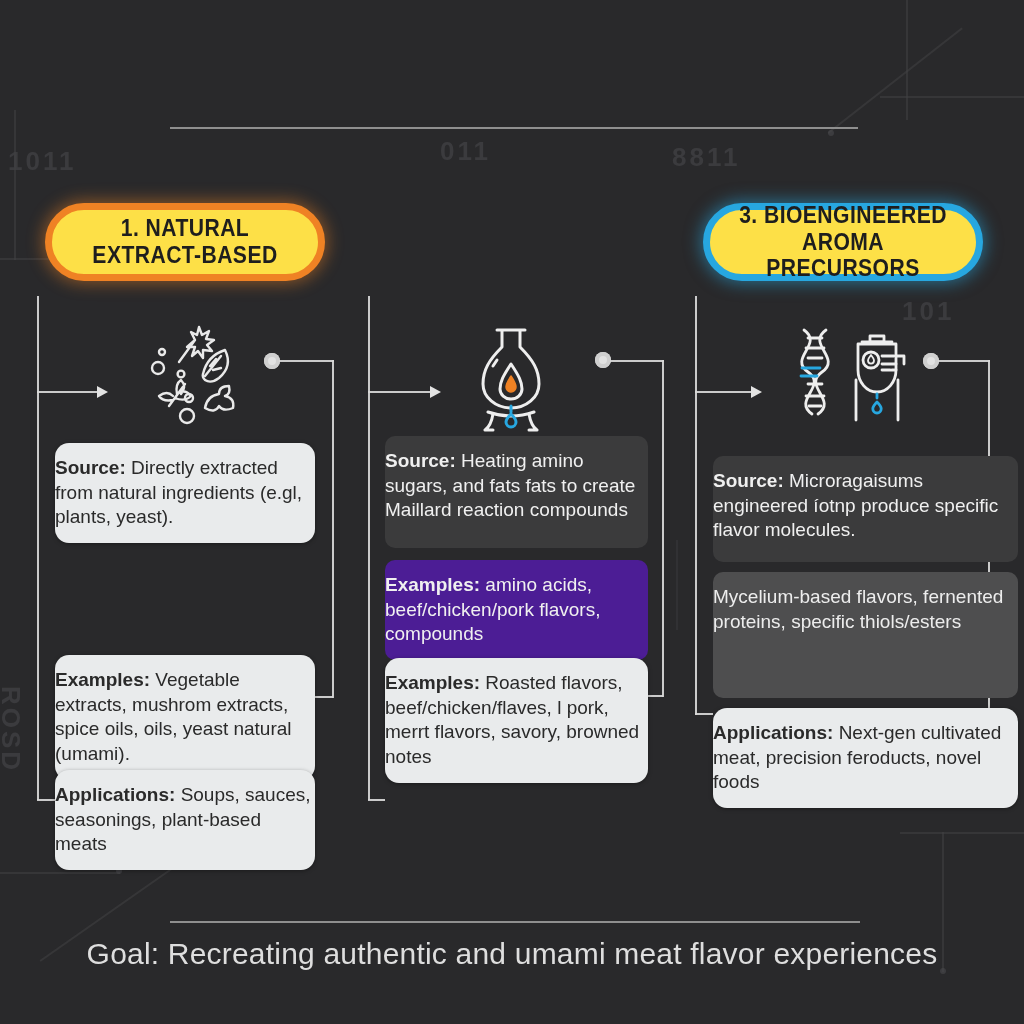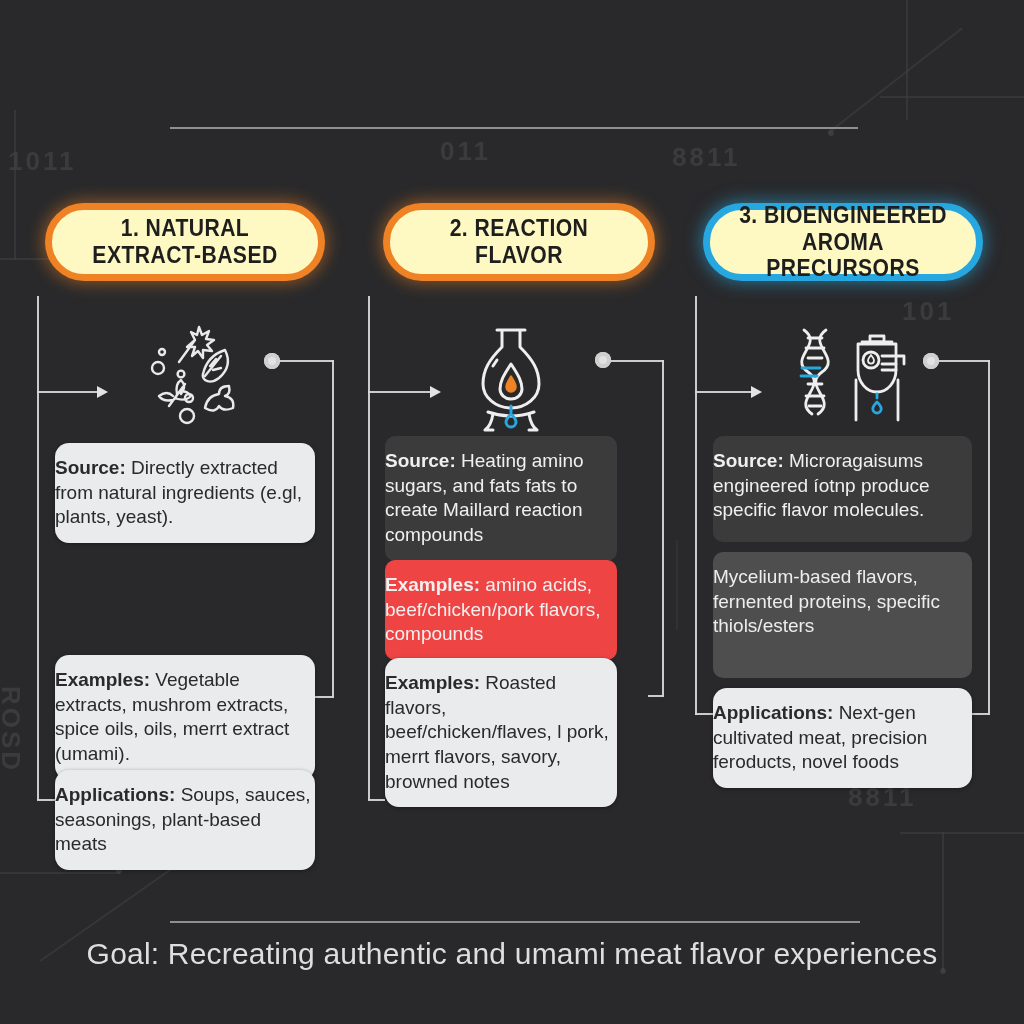--- a/index.html
+++ b/index.html
@@ -25,21 +25,21 @@
     position:absolute;top:60px;left:0;width:100%;text-align:center;
     font-size:54px;font-weight:800;color:#f1f1f1;letter-spacing:1px;white-space:nowrap;
   }
   .title>span{display:inline-block;transform:scaleX(.84);transform-origin:center;}
   .rule{position:absolute;background:#8f8f8f;height:2px;}
   .rule.top{left:170px;top:127px;width:688px;}
   .rule.bottom{left:170px;top:921px;width:690px;}
   
   .pill{
     position:absolute;top:203px;height:78px;border-radius:48px;
-    background:#fef9c3;display:flex;align-items:center;justify-content:center;
+    background:#fde047;display:flex;align-items:center;justify-content:center;
     text-align:center;color:#1e1e1e;font-weight:800;font-size:24px;line-height:1.12;
     padding:16px 10px;box-sizing:border-box;
   }
   .pill>span{display:inline-block;transform:scaleX(.88);letter-spacing:.5px;}
   .pill.orange{border:7px solid #ef8224;box-shadow:0 0 16px 3px rgba(240,130,36,.45);}
   .pill.blue{border:7px solid #27a7e0;box-shadow:0 0 16px 3px rgba(39,167,224,.5);}
   .pill.p1{left:45px;width:280px;}
   .pill.p2{left:383px;width:272px;}
   .pill.p3{left:703px;width:280px;}
   
@@ -56,36 +56,36 @@
   .iconbox{position:absolute;}
   .iconbox svg{display:block;}
   
   .box{
     position:absolute;box-sizing:border-box;padding:13px 0;
     font-size:19px;line-height:1.3;border-radius:14px;
   }
   .box b{font-weight:700;}
   .box.light{background:#e9ebec;color:#2a2a2a;box-shadow:0 1px 4px rgba(0,0,0,.35);}
   .box.dark{background:#3b3b3c;color:#f0f0f0;border-radius:10px;}
-  .box.mid2{background:#ef4444;color:#f0f0f0;border-radius:10px;}
+  .box.mid2{background:#4c1d95;color:#f0f0f0;border-radius:10px;}
   .box.mid3{background:#4e4e4f;color:#ededed;border-radius:10px;}
   
   .c1{left:55px;width:260px;}
   .c1.b0{top:443px;min-height:90px;}
   .c1.b1{top:547px;min-height:80px;}
   .c1.b2{top:655px;min-height:92px;}
   .c1.b3{top:770px;min-height:94px;}
   
-  .c2{left:385px;width:232px;}
+  .c2{left:385px;width:263px;}
   .c2.b0{top:436px;min-height:112px;}
   .c2.b1{top:560px;min-height:86px;}
   .c2.b2{top:658px;min-height:104px;}
   .c2.b3{top:772px;min-height:92px;}
   
-  .c3{left:713px;width:259px;}
+  .c3{left:713px;width:305px;margin-top:20px;}
   .c3.b0{top:436px;min-height:106px;}
   .c3.b1{top:552px;min-height:126px;}
   .c3.b2{top:688px;min-height:92px;}
   
   .goal{
     position:absolute;top:937px;left:0;width:100%;text-align:center;
     font-size:30px;font-weight:500;color:#dedede;letter-spacing:.2px;
   }
 </style>
 </head>
@@ -112,23 +112,20 @@
   <div class="digit" style="left:672px;top:142px;">8811</div>
   <div class="digit" style="left:902px;top:296px;">101</div>
   <div class="digit" style="left:848px;top:782px;">8811</div>
   <div class="digit rot" style="left:26px;top:686px;">ROSD</div>
 
   <div class="rule top"></div>
 
   <div class="pill orange p1">
       <span>1. NATURAL EXTRACT-BASED</span>
     </div>
-  <div class="pill orange p2">
-      <span>2. REACTION FLAVOR</span>
-    </div>
   <div class="pill blue p3">
       <span>3. BIOENGINEERED AROMA PRECURSORS</span>
     </div>
 
   <div class="ln v" style="left:37px;top:296px;height:504px;"></div>
   <div class="ln h" style="left:37px;top:391px;width:60px;"></div>
   <div class="arrowhead" style="left:97px;top:386px;"></div>
   <div class="ln h" style="left:37px;top:799px;width:18px;"></div>
   <div class="node" style="left:264px;top:353px;"></div>
   <div class="ln h" style="left:279px;top:360px;width:55px;"></div>
@@ -204,21 +201,21 @@
       <path d="M118 34 h8 v8"></path>
       <circle cx="93" cy="38" r="8"></circle>
       <path d="M93 33 c-2.4 3 -3 4.2 -3 5.6 a3 3 0 0 0 6 0 c0 -1.4 -0.6 -2.6 -3 -5.6 z" stroke-width="1.8"></path>
       <path d="M104 34 h12 M104 42 h14 M104 48 h8 M114 48 h4"></path>
       <path d="M78 58 v40 M120 58 v40"></path>
       <path d="M99 72 v4 M99 80 c-3.4 3.4 -4.2 5 -4.2 6.8 a4.2 4.2 0 0 0 8.4 0 c0 -1.8 -0.8 -3.4 -4.2 -6.8 z" stroke="#27a7e0"></path>
     </svg>
   </div>
 
   <div class="box light c1 b0"><b>Source:</b> <span>Directly extracted from natural ingredients (e.gl, plants, yeast).</span></div>
-  <div class="box light c1 b2"><b>Examples:</b> <span>Vegetable extracts, mushrom extracts, spice oils, oils, merrt extract (umami).</span></div>
+  <div class="box light c1 b2"><b>Examples:</b> <span>Vegetable extracts, mushrom extracts, spice oils, oils, yeast natural (umami).</span></div>
   <div class="box light c1 b3"><b>Applications:</b> <span>Soups, sauces, seasonings, plant-based meats</span></div>
 
   <div class="box dark c2 b0"><b>Source:</b> <span>Heating amino sugars, and fats fats to create Maillard reaction compounds</span></div>
   <div class="box mid2 c2 b1"><b>Examples:</b> <span>amino acids, beef/chicken/pork flavors, compounds</span></div>
   <div class="box light c2 b2"><b>Examples:</b> <span>Roasted flavors, beef/chicken/flaves, l pork, merrt flavors, savory, browned notes</span></div>
 
   <div class="box dark c3 b0"><b>Source:</b> <span>Microragaisums engineered íotnp produce specific flavor molecules.</span></div>
   <div class="box light c3 b2"><b>Applications:</b> <span>Next-gen cultivated meat, precision feroducts, novel foods</span></div>
   <div class="box mid3 c3 b1"><b></b> <span>Mycelium-based flavors, fernented proteins, specific thiols/esters</span></div>
 

